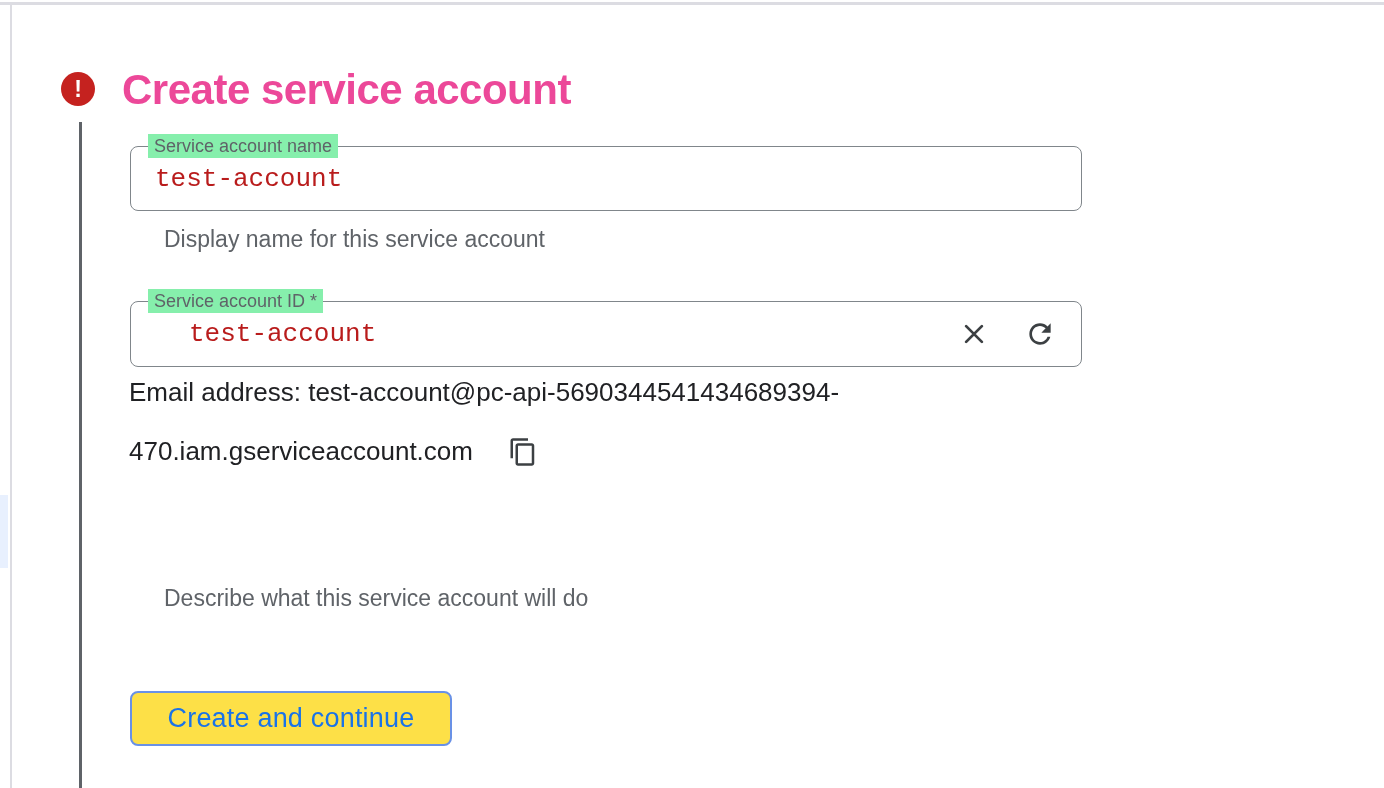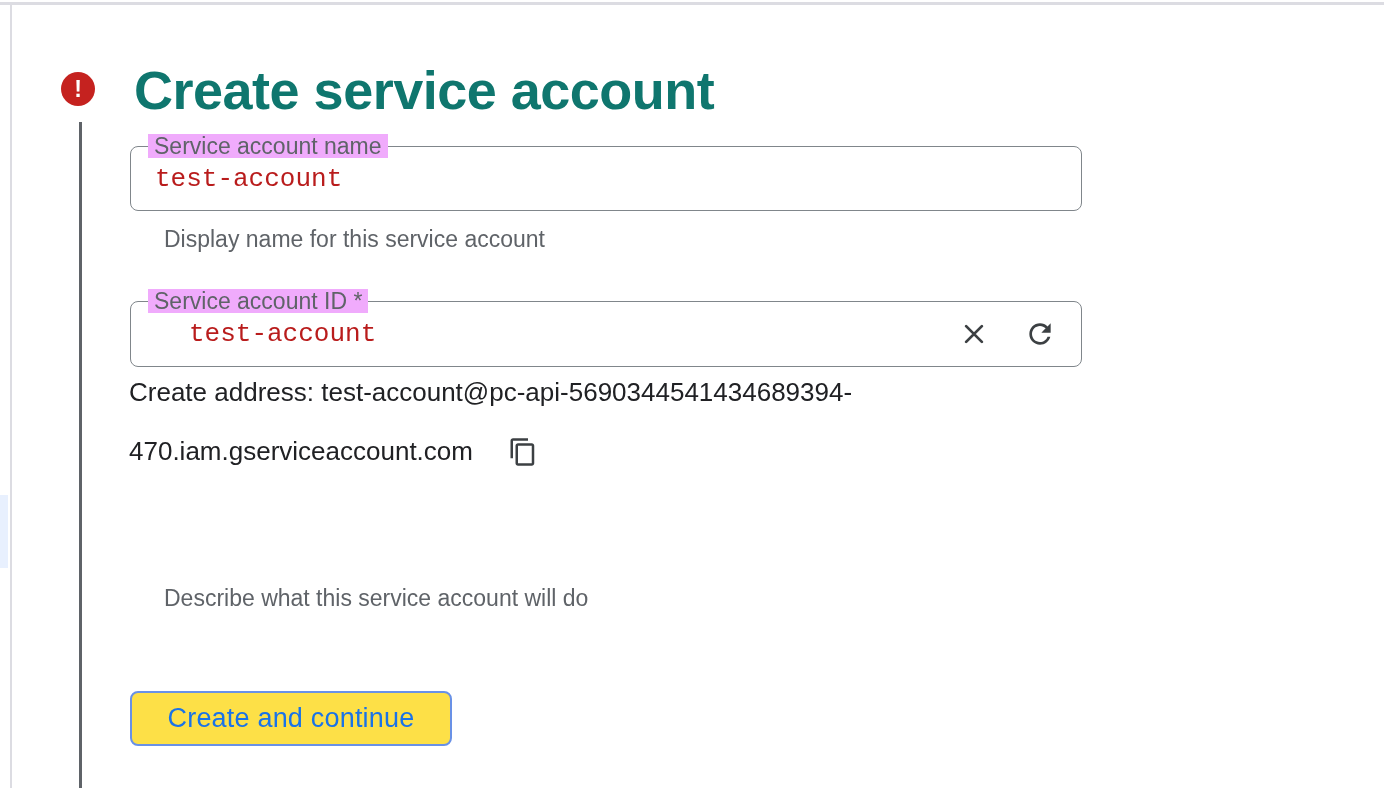--- a/index.html
+++ b/index.html
@@ -19,34 +19,33 @@
 
   
   .error-badge {
     position: absolute; left: 61px; top: 72px; width: 34px; height: 34px;
     background: #c5221f; border-radius: 50%;
     display: flex; align-items: center; justify-content: center;
     color: #ffffff; font-size: 23px; font-weight: bold; line-height: 1;
   }
   .page-title {
     position: absolute; left: 122px; top: 66px;
-    font-size: 54px; line-height: 48px; color: #0f766e; letter-spacing: -0.5px;
+    font-size: 42px; line-height: 48px; color: #ec4899; letter-spacing: -0.5px;
     white-space: nowrap;
-    margin-left: 12px;
   }
 
   
   .field {
     position: absolute; left: 130px; width: 952px;
     border: 1.5px solid #80868b; border-radius: 8px; background: #fff;
   }
   .field-label {
     position: absolute; top: -13px; left: 17px;
-    background: #f0abfc; padding: 0 6px;
-    font-size: 23px; line-height: 24px; color: #5f6368; white-space: nowrap;
+    background: #86efac; padding: 0 6px;
+    font-size: 18px; line-height: 24px; color: #5f6368; white-space: nowrap;
   }
   .field input {
     width: 100%; height: 100%;
     border: none; outline: none; background: transparent;
     padding: 0 24px; font-family: Liberation Mono, monospace;
     font-size: 26px; color: #b91c1c;
   }
   .field.has-icons input { padding-right: 150px; }
   .helper {
     position: absolute; left: 152px;
@@ -115,21 +114,21 @@
     <button class="icon-btn" style="left:893px; top:16px; width:32px; height:32px;" aria-label="refresh">
       <span>
         <svg width="32" height="32" viewBox="0 0 24 24">
           <path d="M17.65 6.35C16.2 4.9 14.21 4 12 4c-4.42 0-7.99 3.58-8 8s3.57 8 8 8c3.73 0 6.84-2.55 7.73-6h-2.08c-.82 2.33-3.04 4-5.65 4-3.31 0-6-2.69-6-6s2.69-6 6-6c1.66 0 3.14.69 4.22 1.78L13 11h7V4l-2.35 2.35z" fill="#3c4043"></path>
         </svg>
       </span>
     </button>
   </div>
 
   <div class="email-line1">
-    <span>Create address: </span><span>test-account@pc-api-5690344541434689394-</span>
+    <span>Email address: </span><span>test-account@pc-api-5690344541434689394-</span>
   </div>
   <div class="email-line2">
     <span>470.iam.gserviceaccount.com</span>
     <button class="icon-btn copy-btn" aria-label="copy">
       <span>
         <svg width="30" height="30" viewBox="0 0 24 24">
           <path d="M16 1H4c-1.1 0-2 .9-2 2v14h2V3h12V1zm3 4H8c-1.1 0-2 .9-2 2v14c0 1.1.9 2 2 2h11c1.1 0 2-.9 2-2V7c0-1.1-.9-2-2-2zm0 16H8V7h11v14z" fill="#3c4043"></path>
         </svg>
       </span>
     </button>

